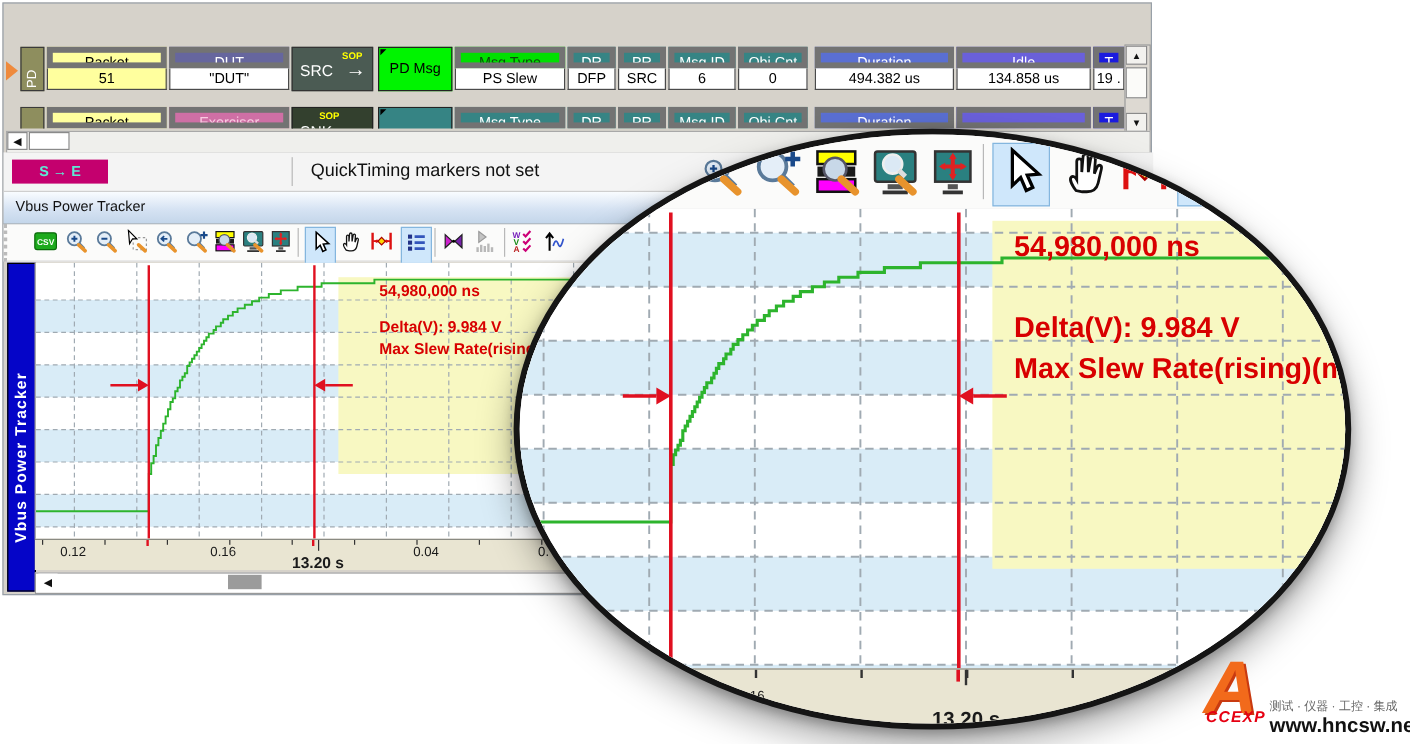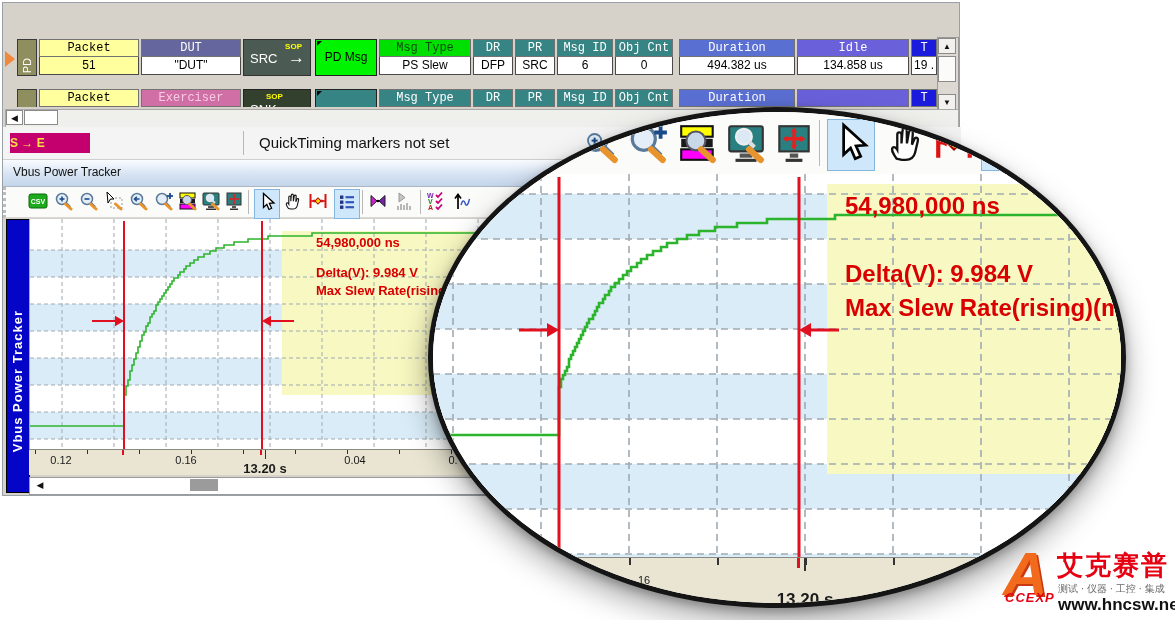--- a/index.html
+++ b/index.html
@@ -3,21 +3,21 @@
 <meta charset="utf-8">
 <style>
   html,body{margin:0;padding:0;width:1175px;height:620px;background:#fff;
     font-family:"Liberation Sans",sans-serif;overflow:hidden;position:relative;}
   .abs{position:absolute;}
   #win{position:absolute;left:2px;top:2px;width:958px;height:494px;background:#d6d2ca;border:1px solid #98a0a8;box-sizing:border-box;}
   .titlebar{position:absolute;left:0;top:0;width:100%;height:28px;background:linear-gradient(#f9fcff,#d6e3f3 55%,#c4d6ea);border-bottom:1px solid #aab6c4;}
   .title-text{position:absolute;left:10px;top:6px;font-size:13px;color:#111;}
   .closebtn{position:absolute;right:5px;top:4px;width:21px;height:19px;background:#dc5a52;border:1px solid #a63832;color:#fff;font-size:11px;font-weight:bold;text-align:center;line-height:17px;cursor:default;}
   .cell{position:absolute;font-size:12px;text-align:center;white-space:nowrap;overflow:hidden;box-sizing:border-box;}
-  .hdr{color:#fff;border:1px solid #737373;height:18px;line-height:16px;font-family:Liberation Mono, monospace;}
+  .hdr{color:#fff;border:5px solid #737373;height:18px;line-height:16px;}
   .val{background:#fff;color:#000;border:1px solid #4a4a4a;border-top:none;height:18px;line-height:16px;}
   .yellow{background:#ffff9e;color:#000;}
   .teal{background:#368484;}
   .group-cell{background:#8e8e5e;color:#fff;border:1px solid #3a3a3a;}
   .group-cell span{position:absolute;left:3px;bottom:2px;writing-mode:vertical-rl;transform:rotate(180deg);font-size:11px;}
   .corner::before{content:"";position:absolute;left:1px;top:1px;border-left:5px solid #000;border-bottom:5px solid transparent;}
   .scrollbtn{position:absolute;background:#f2f1ee;border:1px solid #8a8a8a;color:#111;text-align:center;box-sizing:border-box;}
   .bar{position:absolute;}
   .tbtn{position:absolute;display:inline-block;}
   .tbtn.sel{background:#cfe7fb;border:1px solid #84b6de;}
@@ -93,21 +93,21 @@
     <div class="scrollbtn" style="left:0;top:18px;width:18px;height:26px;background:#fbfbf9;"></div>
     <div class="scrollbtn" style="left:0;bottom:0;width:18px;height:16px;font-size:8px;line-height:15px;">▼</div>
   </div>
 
   <div class="bar" style="left:2px;top:106px;width:952px;height:17px;background:#efefec;border:1px solid #a8a8a8;">
     <div class="scrollbtn" style="left:0;top:0;width:17px;height:15px;background:#fff;font-size:9px;line-height:15px;">◀</div>
     <div class="scrollbtn" style="left:18px;top:0;width:34px;height:15px;background:#fff;"></div>
   </div>
 
   <div class="bar" style="left:0;top:124px;width:958px;height:32px;background:#f4f4f4;border-bottom:1px solid #cfcfcf;">
-    <div style="position:absolute;left:7px;top:6px;width:80px;height:20px;background:#c4006e;color:#fde047;font-size:12px;font-weight:bold;line-height:20px;">S → E</div>
+    <div style="position:absolute;left:7px;top:6px;width:80px;height:20px;background:#c4006e;color:#5eead4;font-size:12px;font-weight:bold;text-align:center;line-height:20px;">S → E</div>
     <div class="tsep" style="left:240px;top:4px;height:24px;"></div>
     <div style="position:absolute;left:256px;top:7px;font-size:15px;color:#111;">QuickTiming markers not set</div>
     <span class="tbtn" style="left:582px;top:4px;"><svg width="24" height="24" viewBox="0 0 20 20">
           <circle cx="8" cy="8" r="5.5" fill="#e4eef8" stroke="#5a7a9a" stroke-width="1.5"></circle>
           <line x1="12" y1="12" x2="16" y2="16" stroke="#5a7a9a" stroke-width="2.4"></line>
           <line x1="5.5" y1="8" x2="10.5" y2="8" stroke="#1a4a8a" stroke-width="1.6"></line>
           <line x1="8" y1="5.5" x2="8" y2="10.5" stroke="#1a4a8a" stroke-width="1.6"></line>
           <line x1="11.5" y1="13" x2="17" y2="18" stroke="#e8932c" stroke-width="3" stroke-linecap="round"></line>
         </svg></span>
     <span class="tbtn" style="left:618px;top:4px;"><svg width="24" height="24" viewBox="0 0 20 20">
@@ -433,25 +433,24 @@
       <div class="tickmark" style="left: 20px; width: 2px; height: 7px;"></div>
       <div class="tickmark" style="left: 108px; width: 2px; height: 7px;"></div>
       <div class="tickmark" style="left: 196px; width: 2px; height: 7px;"></div>
       <div class="tickmark" style="left: 284px; width: 2px; height: 7px;"></div>
       <div class="tickmark" style="left: 372px; width: 2px; height: 7px;"></div>
       <div class="tickmark" style="left: 460px; width: 2px; height: 7px;"></div>
       <div class="tickmark" style="left: 548px; width: 2px; height: 7px;"></div>
       <div class="tickmark" style="left: 636px; width: 2px; height: 7px;"></div>
       <div class="tickmark" style="left: 371px; width: 2px; height: 13px;"></div>
       <div class="redstub" style="left: 364px; width: 3px; height: 10px;"></div>
-      <div class="axis-label" style="left: 181px; top: 16px; width: 60px; font-size: 11px;">16</div>
+      <div class="axis-label" style="left: 168px; top: 16px; width: 60px; font-size: 11px;">16</div>
       <div class="axis-label" style="left: 318px; top: 32px; width: 108px; font-size: 17px; font-weight: bold;">13.20 s</div>
       <div class="axis-label" style="left: 500px; top: 16px; width: 70px; font-size: 16px;">0.04</div>
     </div>
 </div>
 
 <div id="watermark" style="left:995px;top:542px;width:180px;height:75px;">
   <span style="position:absolute;left:8px;top:-4px;font-size:62px;font-style:italic;font-weight:bold;color:#f26a1b;text-shadow:2px 2px 0 #c93a10;">A</span>
   <span style="position:absolute;left:10px;top:48px;font-size:13px;font-style:italic;font-weight:bold;color:#e60012;letter-spacing:1px;">CCEXP</span>
-  <span style="position:absolute;left:62px;top:6px;font-size:26px;font-weight:bold;color:#e60012;letter-spacing:2px;">艾克赛普</span>
   <span style="position:absolute;left:63px;top:40px;font-size:10px;color:#666;">测试 · 仪器 · 工控 · 集成</span>
   <span style="position:absolute;left:63px;top:53px;font-size:17px;font-weight:bold;color:#111;">www.hncsw.net</span>
 </div>
 
 </body></html>

